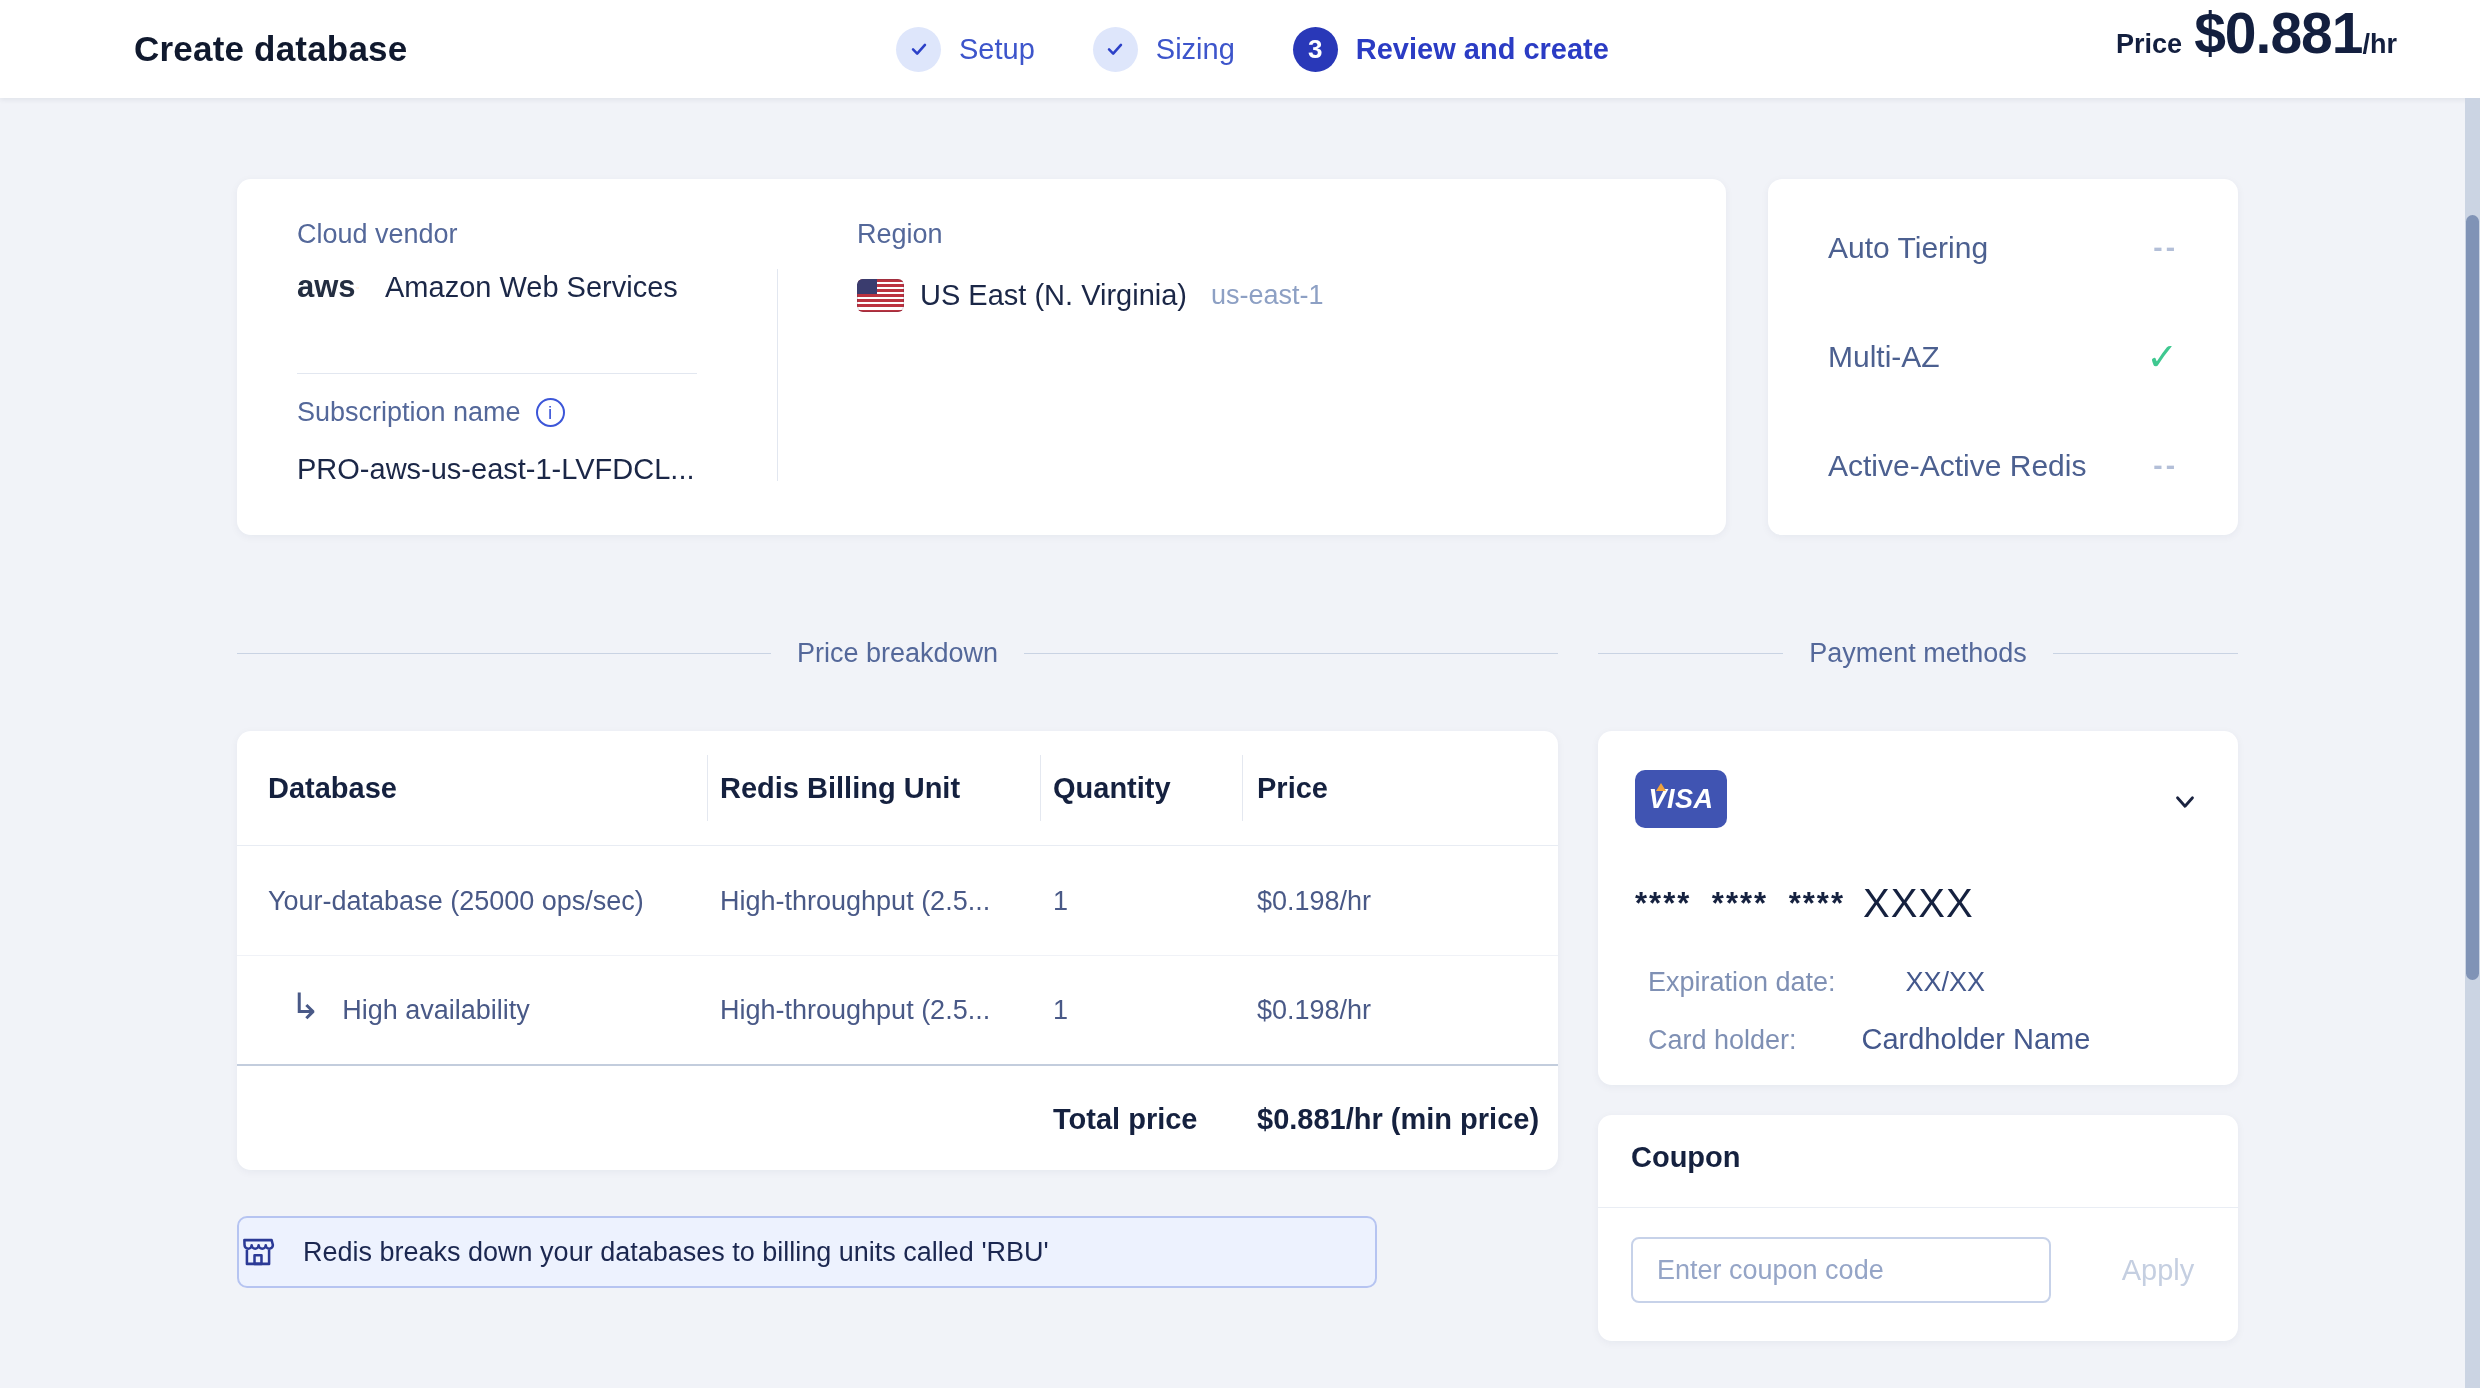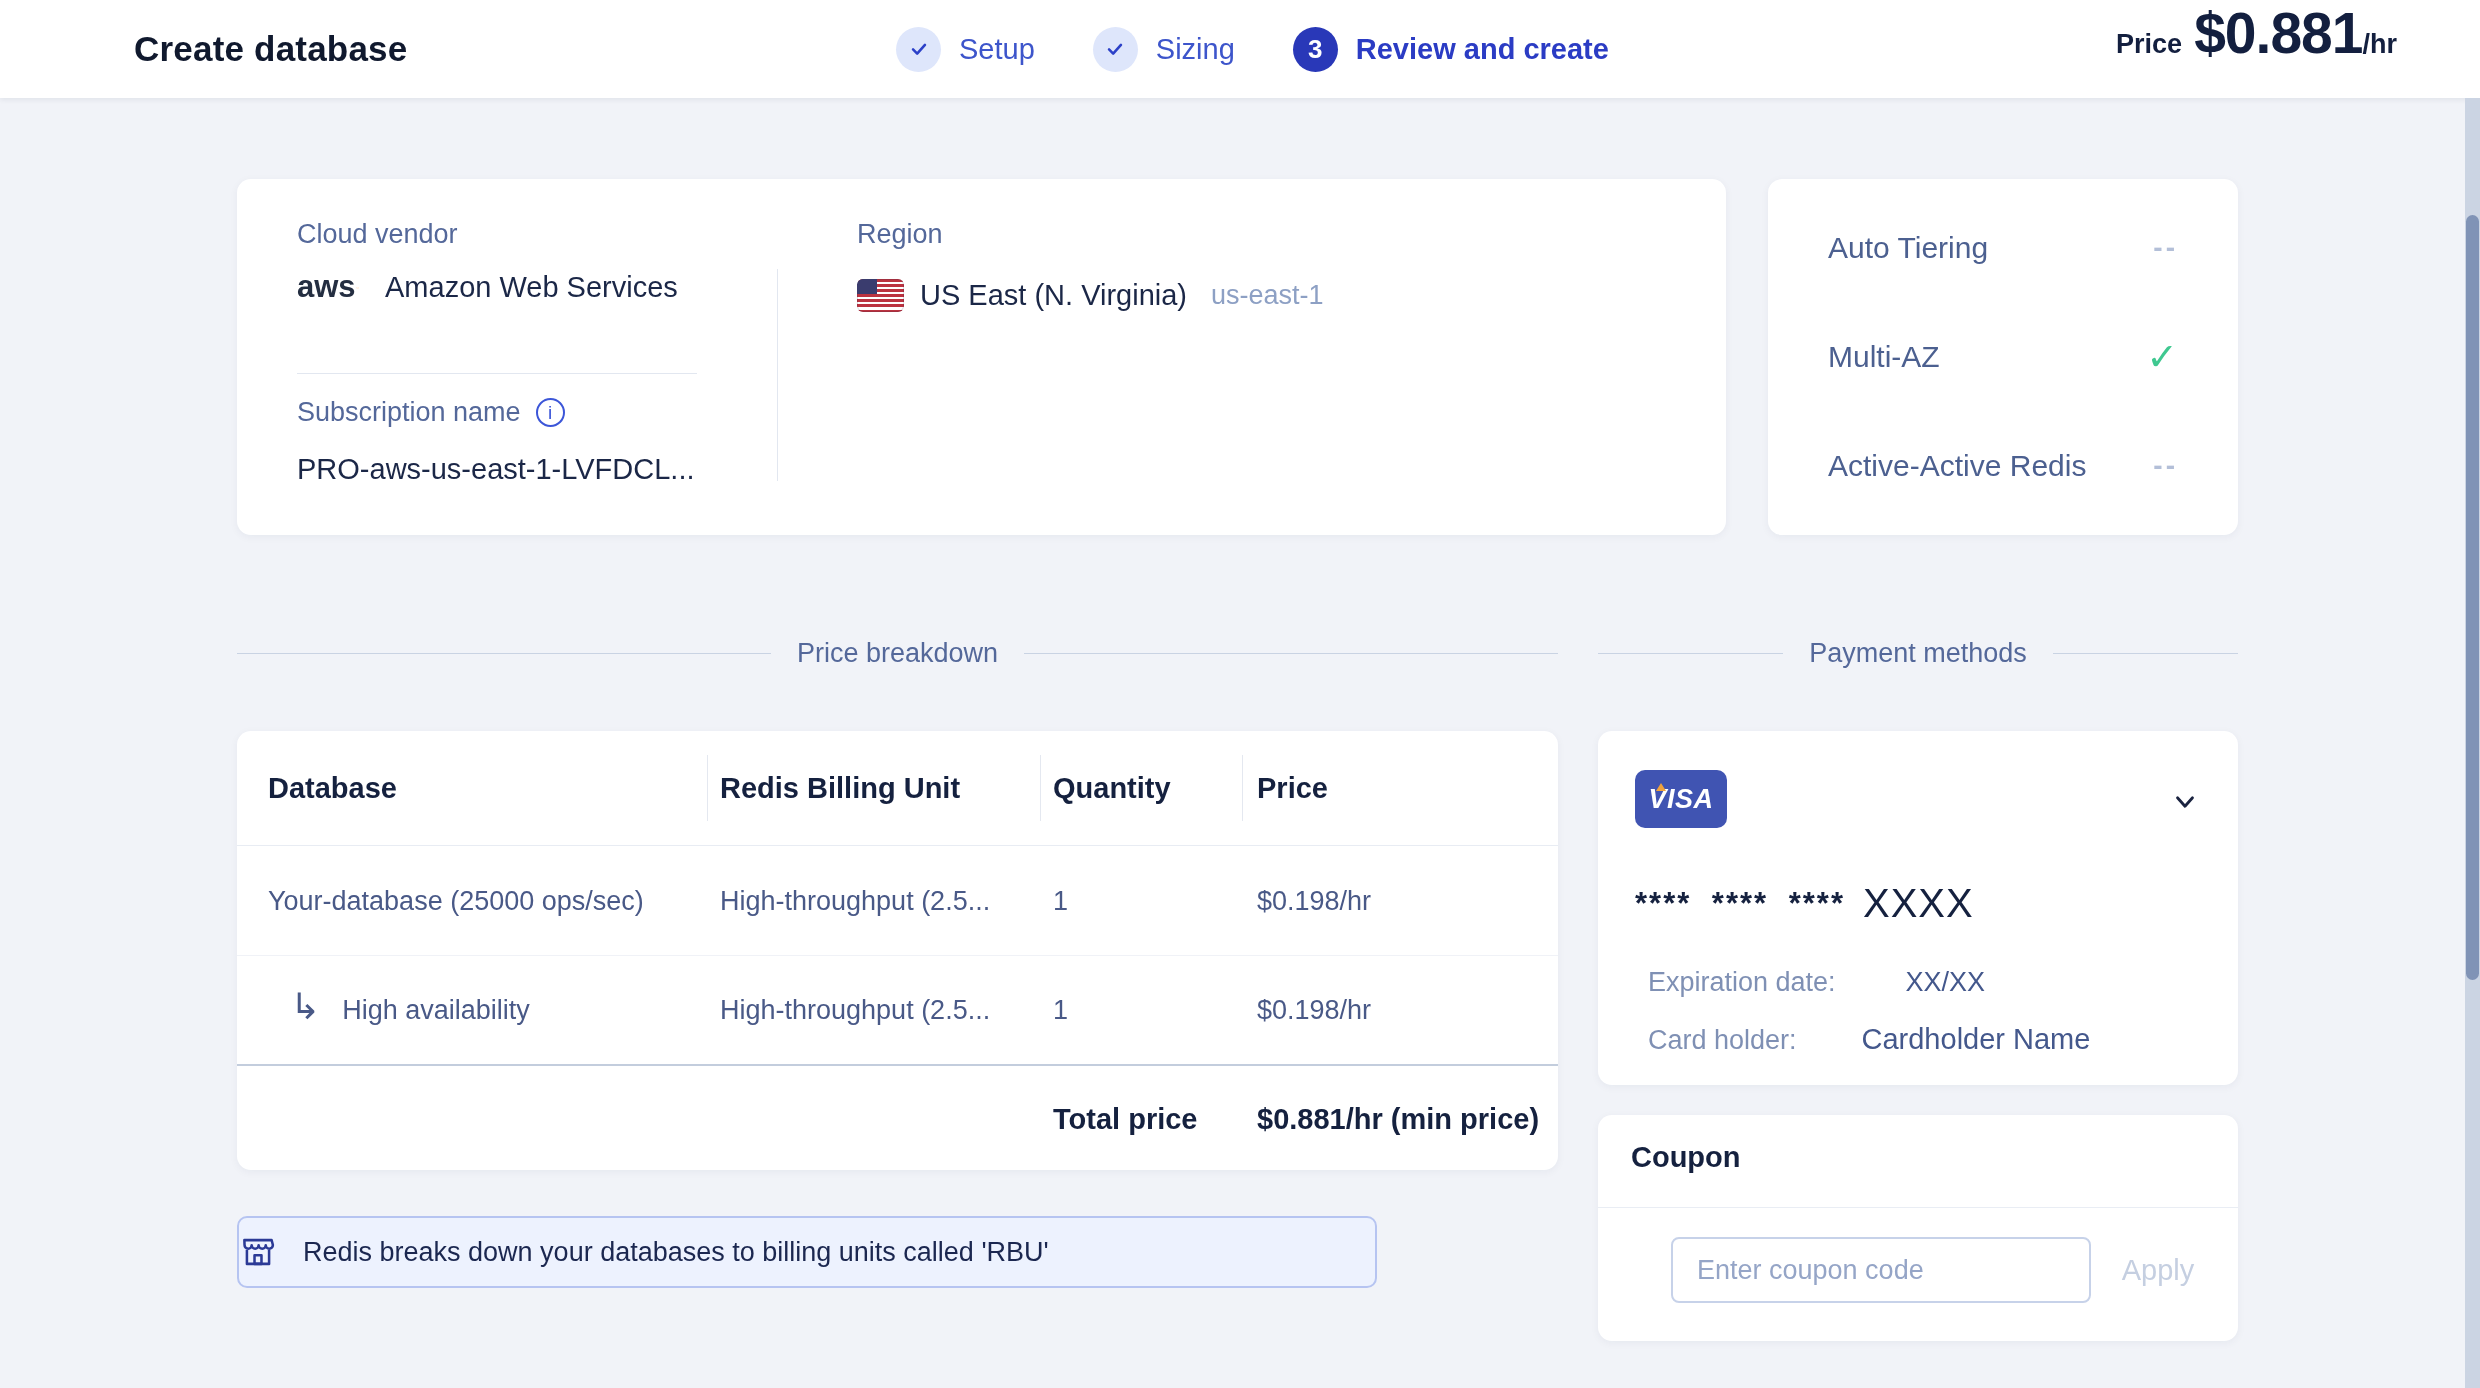--- a/index.html
+++ b/index.html
@@ -150,21 +150,20 @@
   .pm-row.holder .pm-value { font-size:29px; }
 
   
   .coupon-title { position:absolute; left:33px; top:26px; font-size:29px; font-weight:700; color:#15213f; }
   .coupon-divider { position:absolute; left:0; right:0; top:92px; height:1px; background:#e9edf4; }
   .coupon-input {
     position:absolute; left:33px; top:122px; width:420px; height:66px;
     border:2px solid #c7d2e9; border-radius:8px; padding:0 24px;
     font-size:27px; color:#3f5380; background:#ffffff; outline:none;
     font-family:"Liberation Sans", sans-serif;
-    margin-left:40px;
   }
   .coupon-input::placeholder { color:#95a5c7; opacity:1; }
   .apply-btn {
     position:absolute; left:500px; top:122px; width:120px; height:66px;
     background:none; border:none; font-size:29px; color:#c5cfe1; cursor:pointer;
     font-family:"Liberation Sans", sans-serif;
   }
 </style>
 </head>
 <body>

